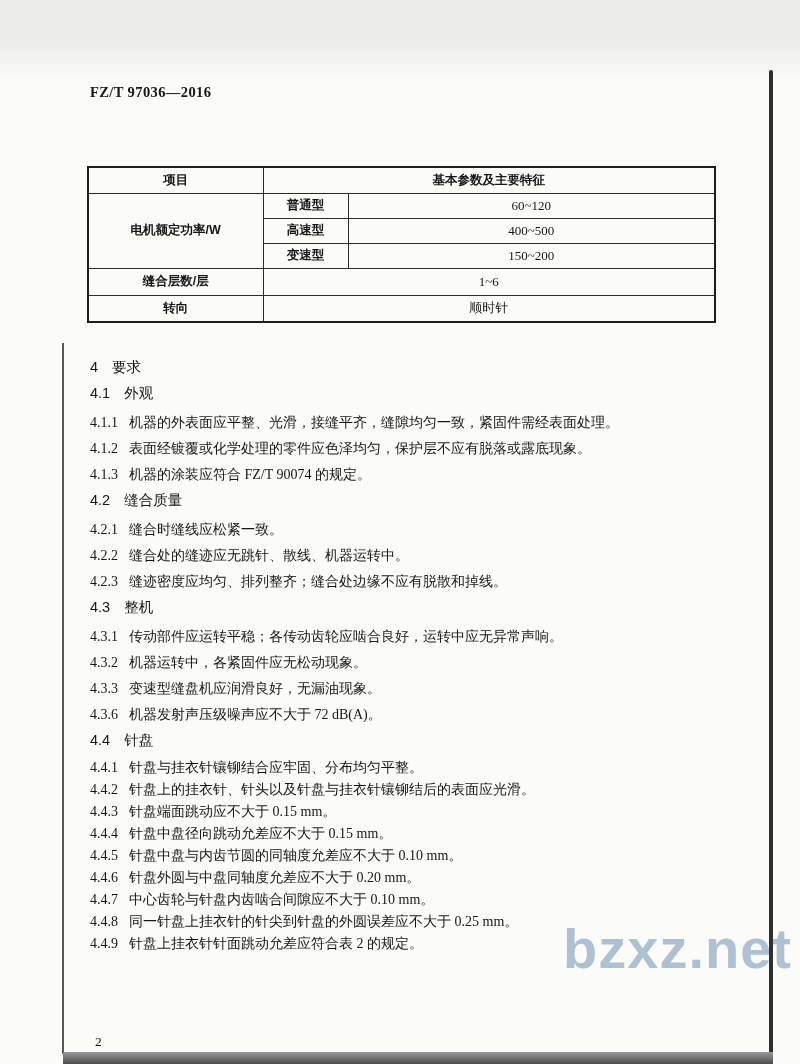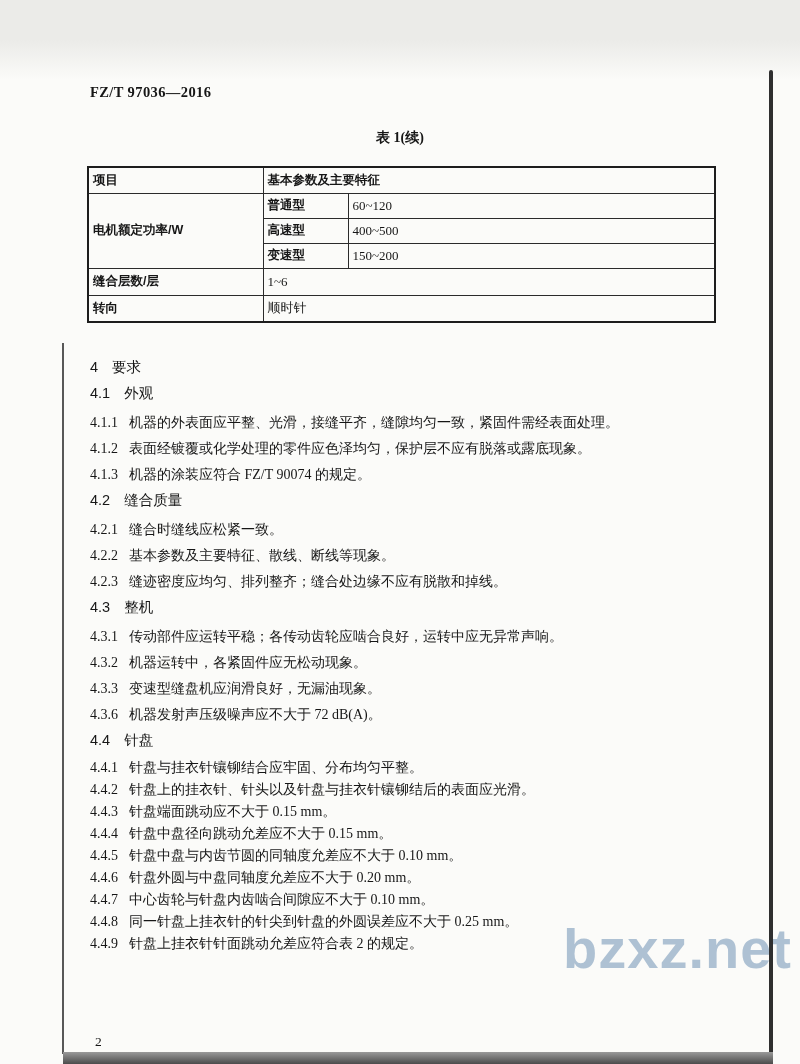--- a/index.html
+++ b/index.html
@@ -28,21 +28,21 @@
   }
   table.spec {
     position:absolute; top:166px; left:87px; width:629px;
     border-collapse:collapse; table-layout:fixed;
     font-size:13px; border:2px solid #1d1d1d;
   }
   table.spec col.c1 { width:175px; }
   table.spec col.c2 { width:85px; }
   table.spec td, table.spec th {
     border:1px solid #2b2b2b;
-    text-align:left; vertical-align:middle;
+    text-align:center; vertical-align:middle;
     padding:2px 4px;
   }
   tr.r-hdr  { height:26px; }
   tr.r-sub  { height:25px; }
   tr.r-plain{ height:27px; }
   .lab, th, .sub {
     font-family:"Liberation Sans","DejaVu Sans",sans-serif;
     font-weight:bold; font-size:12.5px;
   }
   .val { font-weight:normal; }
@@ -87,21 +87,20 @@
 </style>
 </head>
 <body>
 
 <div class="page">
 
   <div class="top-shade"></div>
 
   <div class="std-num">FZ/T 97036—2016</div>
 
-  <div class="caption">表 1(续)</div>
 
   <table class="spec">
     <colgroup>
         <col class="c1">
         <col class="c2">
         <col class="c3">
       </colgroup>
     <tbody>
       <tr class="r-hdr">
         <th>项目</th>
@@ -144,21 +143,21 @@
       <div class="item"><span class="i-num">4.1.1</span><span class="i-text">机器的外表面应平整、光滑，接缝平齐，缝隙均匀一致，紧固件需经表面处理。</span></div>
       <div class="item"><span class="i-num">4.1.2</span><span class="i-text">表面经镀覆或化学处理的零件应色泽均匀，保护层不应有脱落或露底现象。</span></div>
       <div class="item"><span class="i-num">4.1.3</span><span class="i-text">机器的涂装应符合 FZ/T 90074 的规定。</span></div>
     </div>
 
     <div class="heading">
       <span class="h-num">4.2</span><span class="h-title">缝合质量</span>
     </div>
     <div class="items">
       <div class="item"><span class="i-num">4.2.1</span><span class="i-text">缝合时缝线应松紧一致。</span></div>
-      <div class="item"><span class="i-num">4.2.2</span><span class="i-text">基本参数及主要特征、散线、断线等现象。</span></div>
+      <div class="item"><span class="i-num">4.2.2</span><span class="i-text">缝合处的缝迹应无跳针、散线、机器运转中。</span></div>
       <div class="item"><span class="i-num">4.2.3</span><span class="i-text">缝迹密度应均匀、排列整齐；缝合处边缘不应有脱散和掉线。</span></div>
     </div>
 
     <div class="heading">
       <span class="h-num">4.3</span><span class="h-title">整机</span>
     </div>
     <div class="items">
       <div class="item"><span class="i-num">4.3.1</span><span class="i-text">传动部件应运转平稳；各传动齿轮应啮合良好，运转中应无异常声响。</span></div>
       <div class="item"><span class="i-num">4.3.2</span><span class="i-text">机器运转中，各紧固件应无松动现象。</span></div>
       <div class="item"><span class="i-num">4.3.3</span><span class="i-text">变速型缝盘机应润滑良好，无漏油现象。</span></div>

